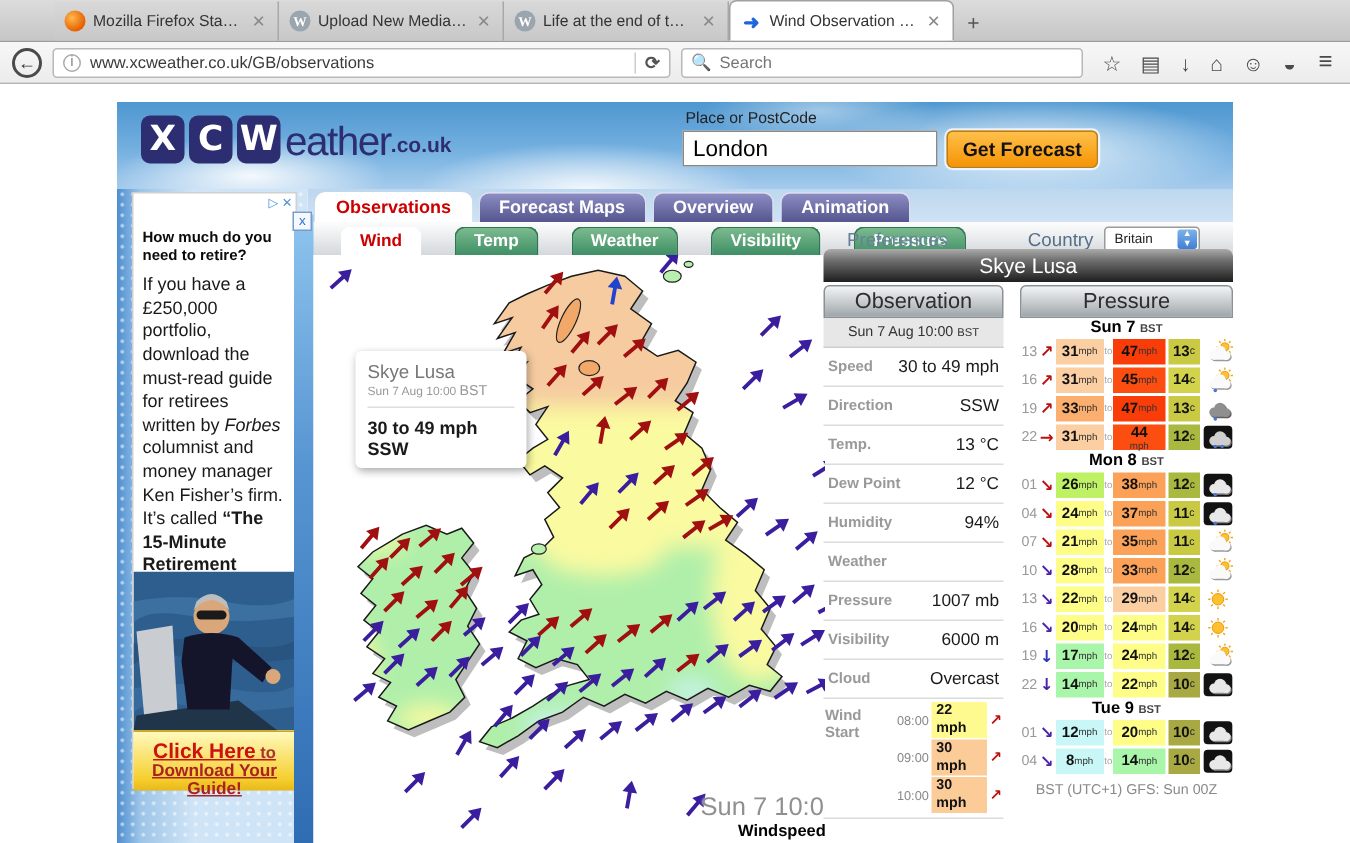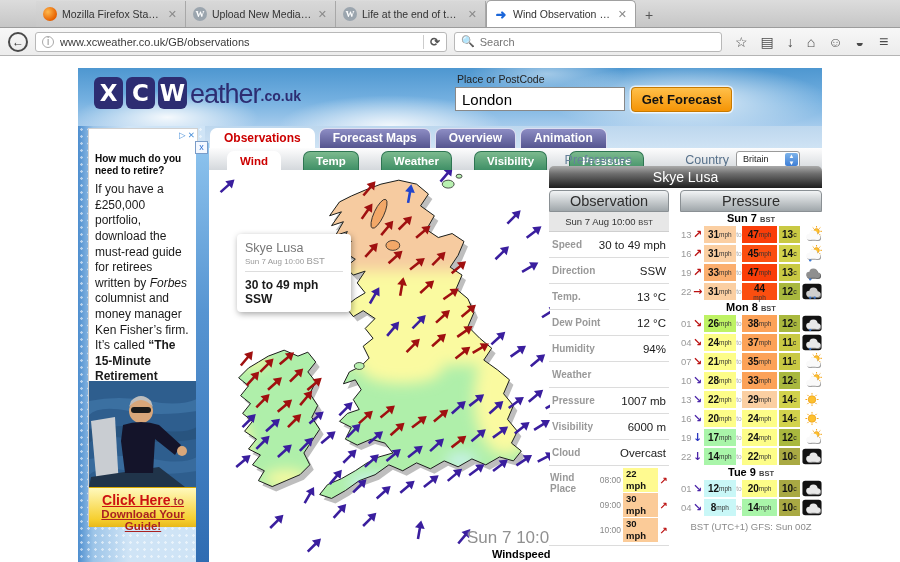--- a/index.html
+++ b/index.html
@@ -467,21 +467,21 @@
         <div class="orow">
           <span class="olabel">Visibility</span>
     <span class="ovalue">6000 m</span>
         </div>
         <div class="orow">
           <span class="olabel">Cloud</span>
     <span class="ovalue">Overcast</span>
         </div>
       </div>
     <div id="windhist-row">
-      <span class="olabel">Wind Place</span>
+      <span class="olabel">Wind Start</span>
       <span id="wh-list">
           <span class="wh-entry">
             <span class="wh-time">08:00</span>
     <span class="wh-val" style="background: rgb(255, 250, 144);">22 mph</span>
     <span class="wh-arrow">↗</span>
           </span>
           <span class="wh-entry">
             <span class="wh-time">09:00</span>
     <span class="wh-val" style="background: rgb(251, 203, 152);">30 mph</span>
     <span class="wh-arrow">↗</span>

